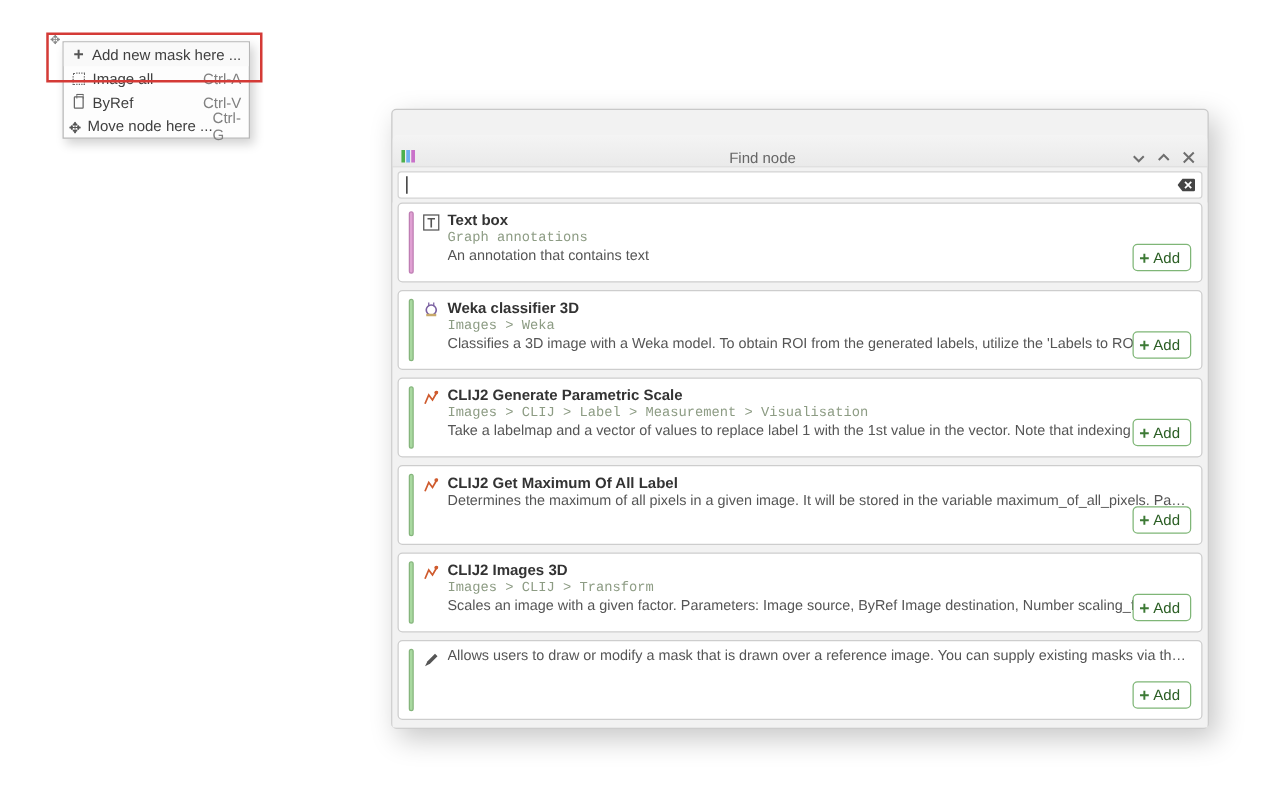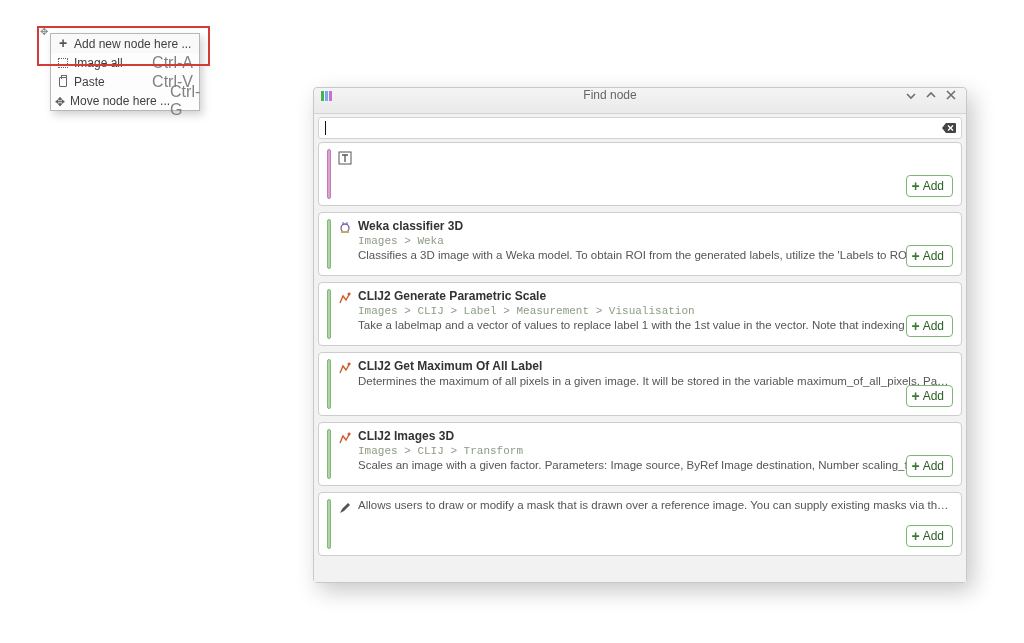--- a/index.html
+++ b/index.html
@@ -40,21 +40,21 @@
     height: 19px;
   }
   .context-menu .item.hov { background: #f9f9f9; }
   .context-menu .icon-slot {
     width: 16px; height: 14px;
     display:flex; align-items:center; justify-content:center;
     margin-right: 3px;
     color:#555;
   }
   .context-menu .lbl { flex:1; white-space: nowrap; }
-  .context-menu .sc { color:#818181; font-size:16px; }
+  .context-menu .sc { color:#818181; font-size:12px; }
   
   .ic-plus::before { content:"+"; font-size:14px; font-weight:600; line-height:1;}
   .ic-select {
     width:10px; height:10px; border:1px dotted #666;
   }
   .ic-paste {
     width:8px; height:10px; border:1px solid #666; border-radius:1px; position:relative;
   }
   .ic-paste::before{
     content:""; position:absolute; left:1px; top:-3px; width:4px;height:3px;
@@ -77,25 +77,26 @@
     left: 313px; top: 87px;
     width: 654px; height: 496px;
     background: #f2f2f2;
     border: 1px solid #c8c8c8;
     box-shadow: 6px 8px 22px rgba(0,0,0,0.22);
     border-radius: 4px;
     display:flex; flex-direction: column;
   }
   .titlebar {
     height: 26px;
-    display:flex; align-items:flex-start;
+    display:flex; align-items:flex-end;
     background: linear-gradient(#f4f4f4,#eaeaea);
     border-bottom: 1px solid #d3d3d3;
     border-radius: 4px 4px 0 0;
     padding: 0 4px;
+    margin-top: 20px;
   }
   .titlebar .logo {
     width:16px;height:16px; margin: 0 4px 0 2px;
     display:flex; align-items:center; justify-content:center;
     font-weight:700; font-size:10px; color:#4d7cff;
   }
   .titlebar .title {
     flex:1; text-align:center; color:#666; font-size:12px;
     margin-left:-24px;
   }
@@ -171,35 +172,35 @@
 <body>
 
 <div class="nub"></div>
 <div class="highlight-rect"></div>
 
 <div class="context-menu">
   <div class="item hov">
     <span class="icon-slot">
         <span class="ic-plus"></span>
       </span>
-    <span class="lbl">Add new node here ...</span>
+    <span class="lbl">Add new mask here ...</span>
     <span class="sc"></span>
   </div>
   <div class="item">
     <span class="icon-slot">
         <span class="ic-select"></span>
       </span>
     <span class="lbl">Image all</span>
     <span class="sc">Ctrl-A</span>
   </div>
   <div class="item">
     <span class="icon-slot">
         <span class="ic-paste"></span>
       </span>
-    <span class="lbl">Paste</span>
+    <span class="lbl">ByRef</span>
     <span class="sc">Ctrl-V</span>
   </div>
   <div class="item">
     <span class="icon-slot">
         <span class="ic-move"></span>
       </span>
     <span class="lbl">Move node here ...</span>
     <span class="sc">Ctrl-G</span>
   </div>
 </div>
@@ -247,20 +248,25 @@
   <div class="list">
 
     <div class="card">
       <div class="stripe pink"></div>
       <div class="node-ic">
         <svg width="14" height="14" viewBox="0 0 14 14">
             <rect x="1" y="1" width="12" height="12" fill="none" stroke="#555"></rect>
             <path d="M4 4 H10 M7 4 V11" stroke="#555" stroke-width="1.3"></path>
           </svg>
       </div>
+      <div class="txt">
+        <div class="name">Text box</div>
+        <div class="path">Graph annotations</div>
+        <div class="desc">An annotation that contains text</div>
+      </div>
       <button class="addbtn">
           <span class="pl">+</span>
           <span>Add</span>
         </button>
     </div>
 
     <div class="card">
       <div class="stripe green"></div>
       <div class="node-ic">
         <svg width="14" height="14" viewBox="0 0 14 14">

